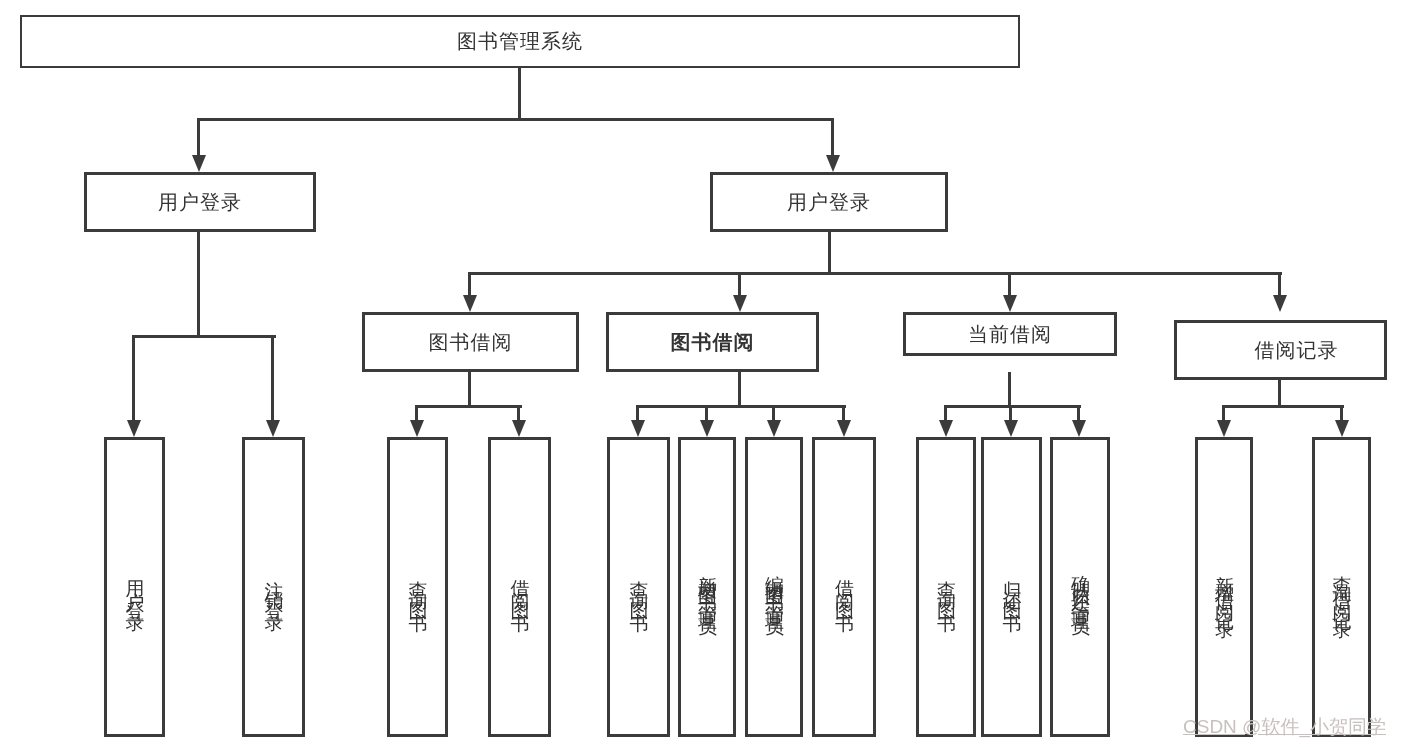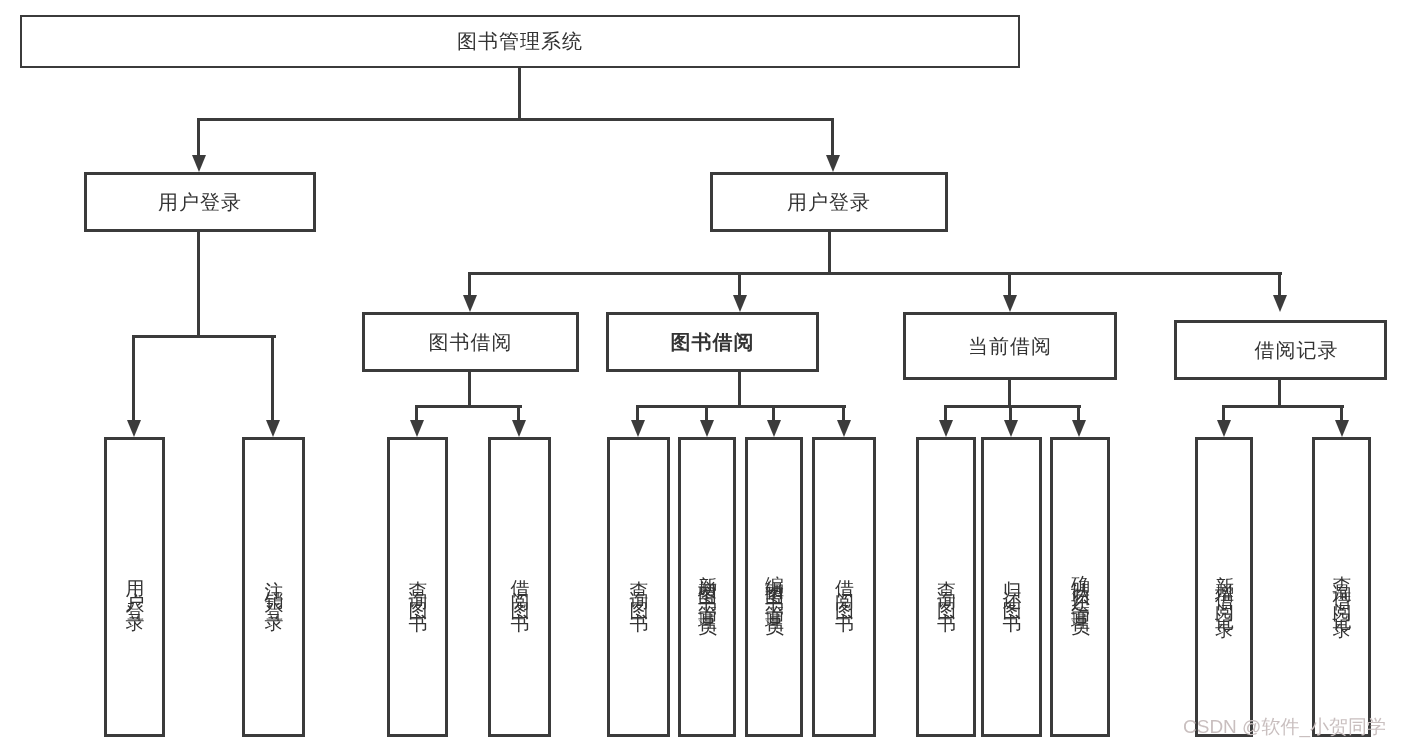--- a/index.html
+++ b/index.html
@@ -43,20 +43,21 @@
     z-index: 1;
   }
   .watermark {
     position: absolute;
     left: 1183px;
     top: 714px;
     font-size: 19px;
     color: #c9bfbf;
     z-index: 5;
     white-space: nowrap;
+    text-decoration: underline;
   }
 </style>
 </head>
 <body>
 
 <div class="canvas">
 
   <div class="box root" style="left:20px; top:15px; width:1000px; height:53px;">
     <span class="hlabel">图书管理系统</span>
   </div>
@@ -92,21 +93,21 @@
   <div class="arrowhead" style="left:1003px; top:295px;"></div>
   <div class="vline" style="left:1278px; top:272px; height:25px;"></div>
   <div class="arrowhead" style="left:1273px; top:295px;"></div>
 
   <div class="box" style="left:362px; top:312px; width:217px; height:60px;">
     <span class="hlabel">图书借阅</span>
   </div>
   <div class="box" style="left:606px; top:312px; width:213px; height:60px;font-weight:bold;">
     <span class="hlabel">图书借阅</span>
   </div>
-  <div class="box" style="left:903px; top:312px; width:214px; height:68px;">
+  <div class="box" style="left:903px; top:312px; width:214px; height:44px;">
     <span class="hlabel">当前借阅</span>
   </div>
   <div class="box" style="left:1174px; top:320px; width:213px; height:60px;padding-left:32px;">
     <span class="hlabel">借阅记录</span>
   </div>
 
   <div class="vline" style="left:468px; top:372px; height:33px;"></div>
   <div class="hline" style="left:415px; top:405px; width:107px;"></div>
   <div class="vline" style="left:415px; top:405px; height:18px;"></div>
   <div class="arrowhead" style="left:410px; top:420px;"></div>

